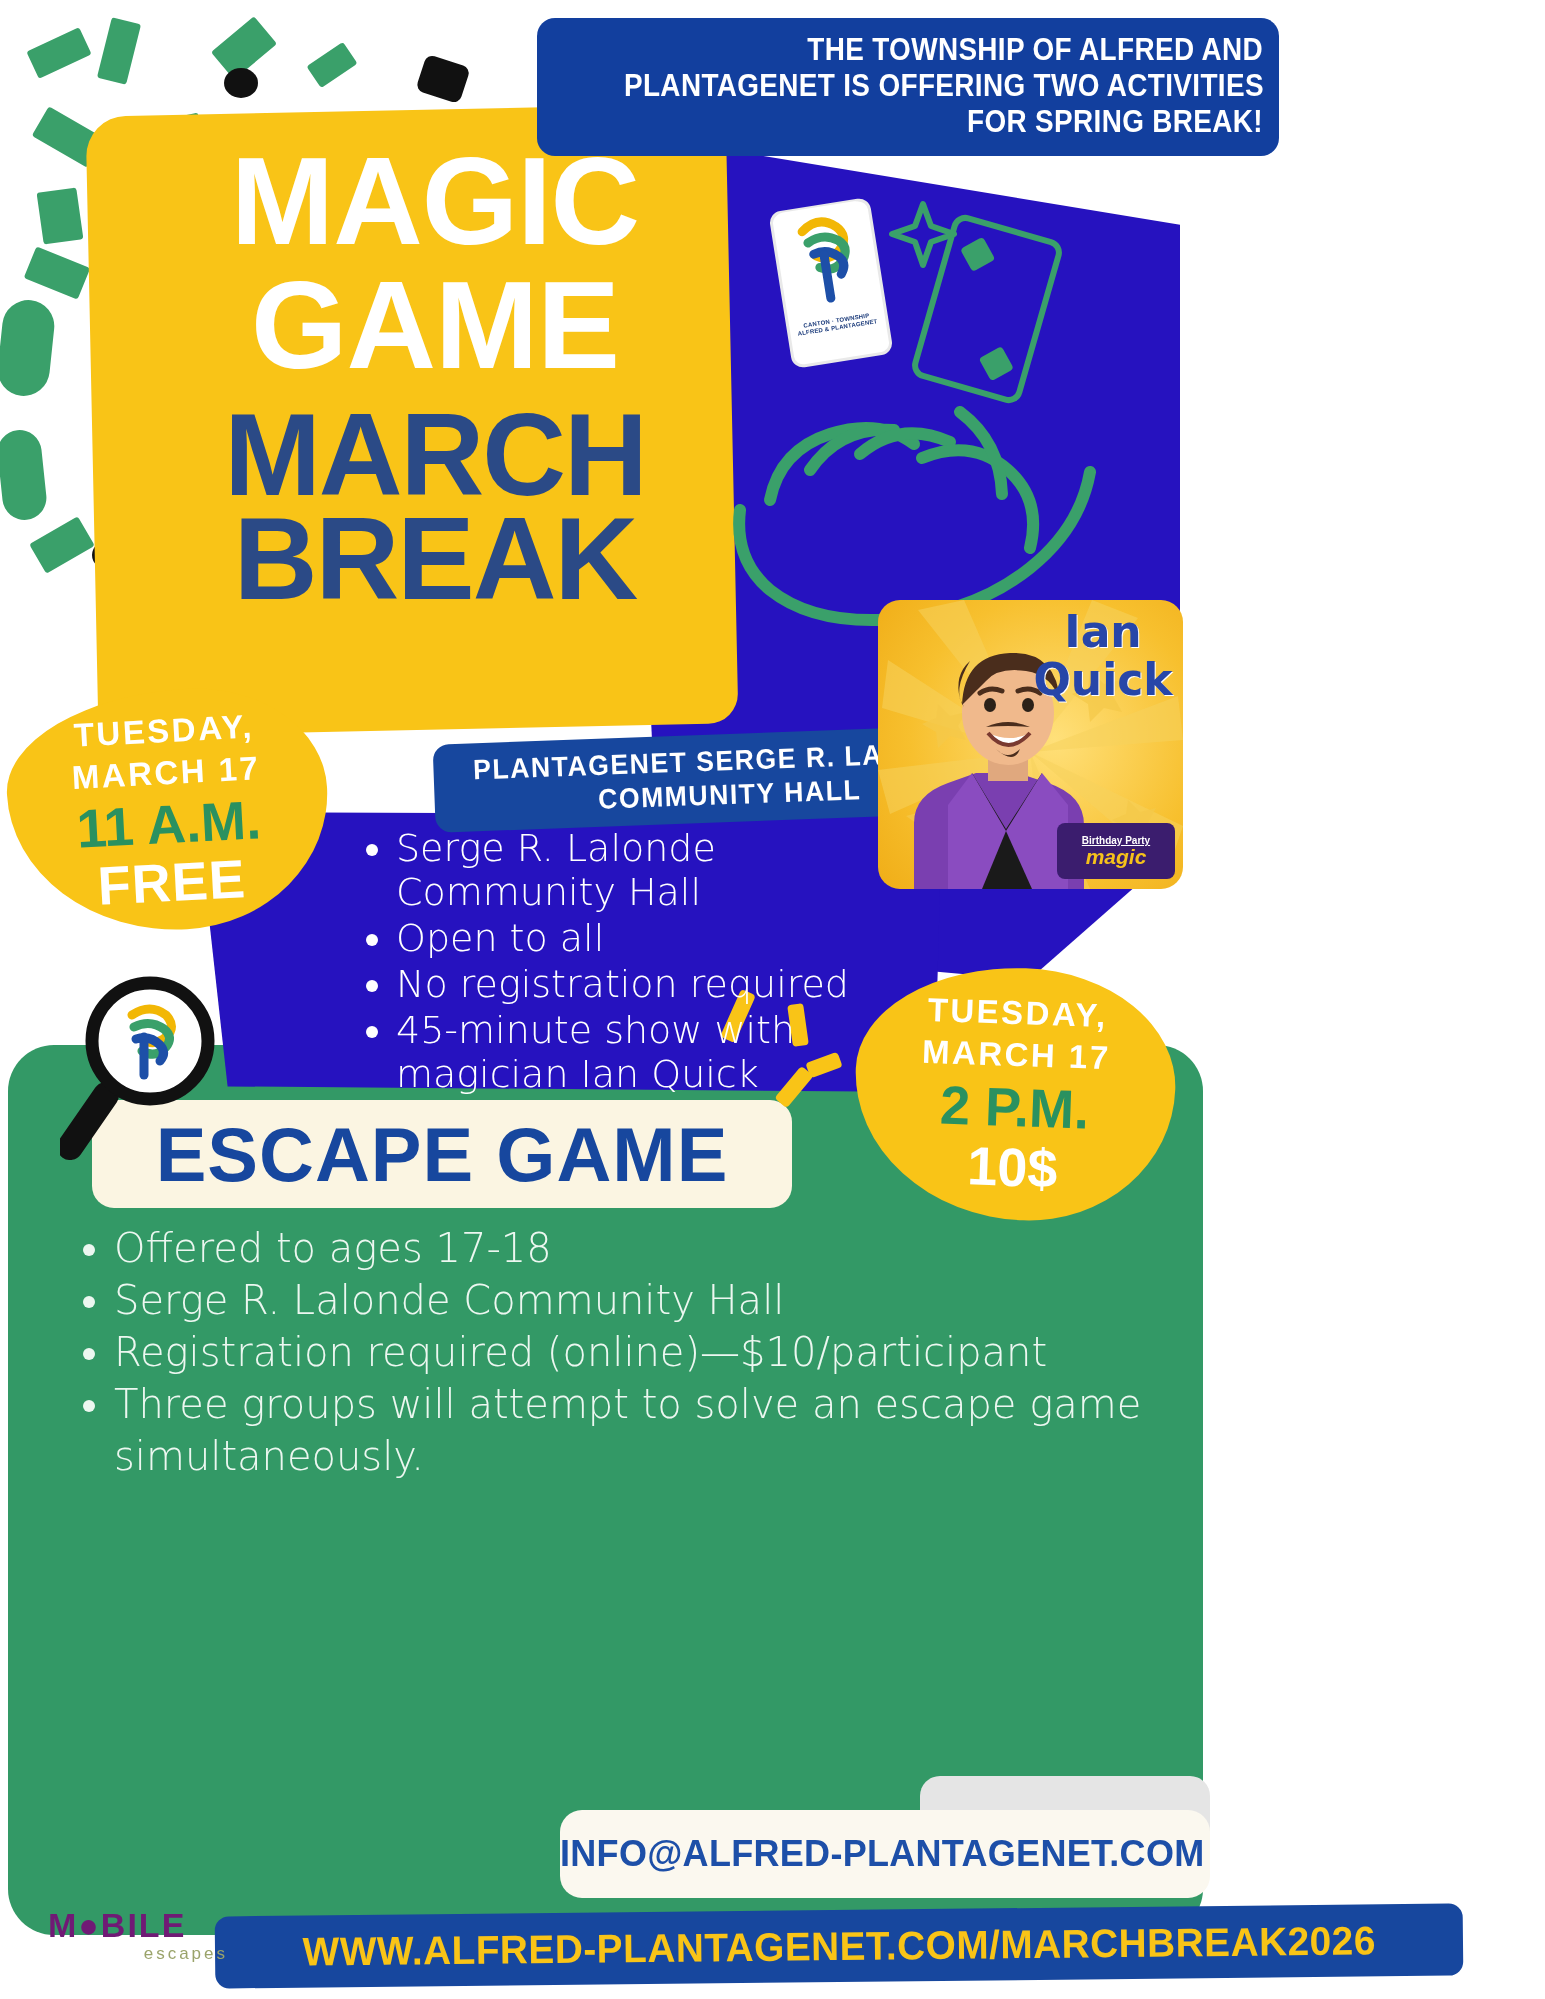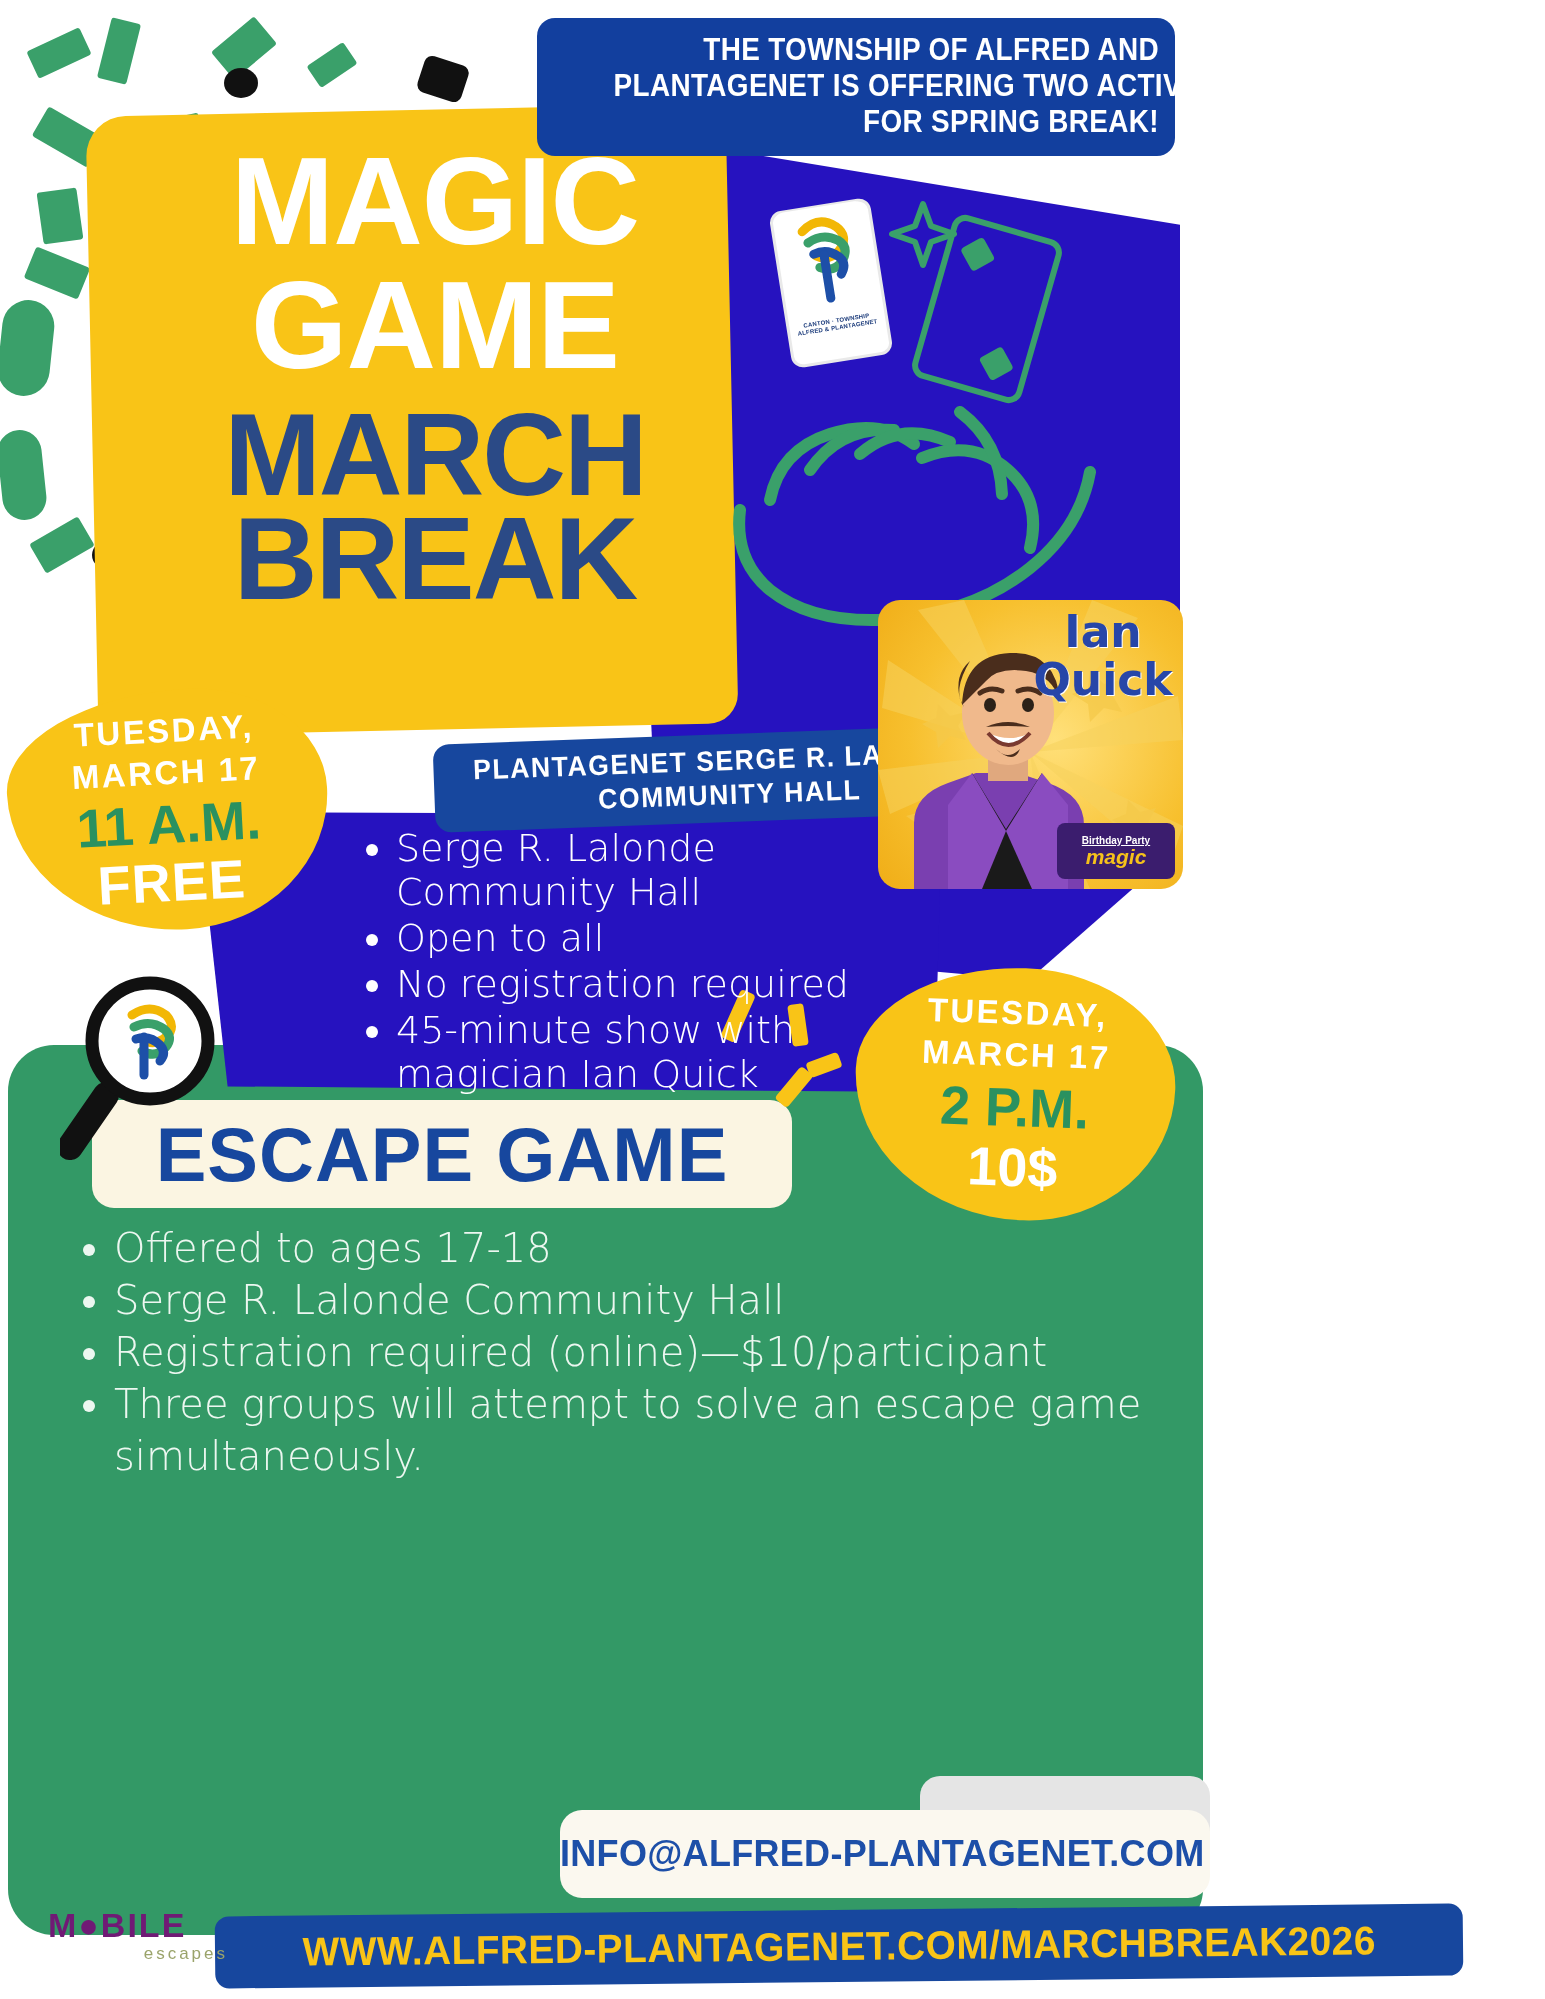--- a/index.html
+++ b/index.html
@@ -15,21 +15,21 @@
     background:#ffffff;
   }
   
   .abs{position:absolute;}
 
   
   .confetti{position:absolute;border-radius:3px;}
 
   
   #header-banner{
-    left:537px;top:18px;width:638px;
+    left:537px;top:18px;width:742px;
     background:#123f9e;
     border-radius:18px;
     padding:14px 16px 16px 16px;
     box-sizing:border-box;
     z-index:40;
   }
   #header-banner .line{
     color:#ffffff;
     text-align:right;
     font-size:31px;

